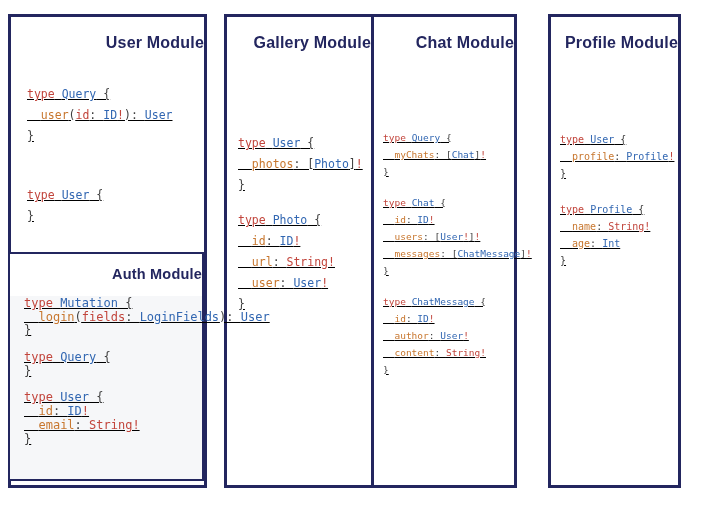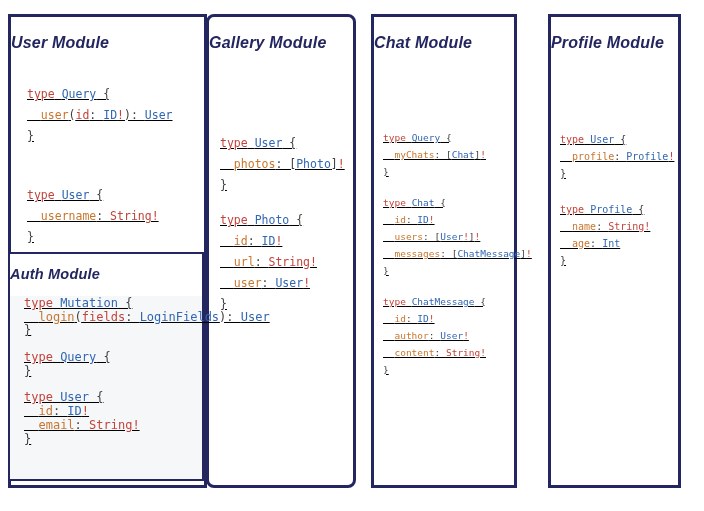--- a/index.html
+++ b/index.html
@@ -5,26 +5,26 @@
   html,body{margin:0;padding:0;}
   body{
     width:704px;height:511px;position:relative;overflow:hidden;
     background:#ffffff;font-family:"Liberation Sans",sans-serif;
   }
   .panel{
     position:absolute;top:14px;height:474px;box-sizing:border-box;
     border:3px solid var(--navy);background:#ffffff;
   }
   #panel-user{left:8px;width:199px;}
-  #panel-gallery{left:206px;width:150px;border-radius:8px;}
+  #panel-gallery{left:224px;width:150px;}
   #panel-chat{left:371px;width:146px;}
   #panel-profile{left:548px;width:133px;}
   .panel-title{
-    text-align:left;font-weight:bold;color:var(--navy);
-    font-size:16px;letter-spacing:.2px;margin-top:17px;font-style:italic;
+    text-align:right;font-weight:bold;color:var(--navy);
+    font-size:16px;letter-spacing:.2px;margin-top:17px;
   }
   .codewrap{position:absolute;left:0;right:0;text-decoration:underline;}
   .code{
     font-family:"DejaVu Sans Mono",monospace;margin:0 0 var(--gap,14px) 0;
     white-space:pre;color:var(--punct);
   }
   .code div{height:var(--lh);line-height:var(--lh);}
   #panel-user .codewrap{top:67px;left:16px;--lh:21px;--gap:38px;font-size:11.5px;}
   #panel-gallery .codewrap{top:116px;left:11px;--lh:21px;--gap:14px;font-size:11.5px;}
   #panel-chat .codewrap{top:112px;left:9px;--lh:17px;--gap:14px;font-size:9.5px;}
@@ -44,21 +44,21 @@
   }
   #auth-box .codewrap{top:43px;left:14px;--lh:13.7px;--gap:13px;font-size:12px;}
 </style>
 </head>
 <body>
 
 <div class="panel" id="panel-user">
   <div class="panel-title">User Module</div>
   <div class="codewrap">
       <pre class="code"><div><span class="tok-k">type</span><span class="tok-p"> </span><span class="tok-t">Query</span><span class="tok-p"> {</span></div><div><span class="tok-p">  </span><span class="tok-f">user</span><span class="tok-p">(</span><span class="tok-k">id</span><span class="tok-p">: </span><span class="tok-t">ID</span><span class="tok-k">!</span><span class="tok-p">): </span><span class="tok-t">User</span></div><div><span class="tok-p">}</span></div></pre>
-      <pre class="code"><div><span class="tok-k">type</span><span class="tok-p"> </span><span class="tok-t">User</span><span class="tok-p"> {</span></div><div><span class="tok-p">  </span><span class="tok-f">username</span><span class="tok-p">: </span><span class="tok-k">String!</span></div><div><span class="tok-p">}</span></div></pre>
+      <pre class="code"><div><span class="tok-k">type</span><span class="tok-p"> </span><span class="tok-t">User</span><span class="tok-p"> {</span></div><div><span class="tok-p">}</span></div></pre>
     </div>
 </div>
 
 <div class="panel" id="panel-gallery">
   <div class="panel-title">Gallery Module</div>
   <div class="codewrap">
       <pre class="code"><div><span class="tok-k">type</span><span class="tok-p"> </span><span class="tok-t">User</span><span class="tok-p"> {</span></div><div><span class="tok-p">  </span><span class="tok-f">photos</span><span class="tok-p">: [</span><span class="tok-t">Photo</span><span class="tok-p">]</span><span class="tok-k">!</span></div><div><span class="tok-p">}</span></div></pre>
       <pre class="code"><div><span class="tok-k">type</span><span class="tok-p"> </span><span class="tok-t">Photo</span><span class="tok-p"> {</span></div><div><span class="tok-p">  </span><span class="tok-f">id</span><span class="tok-p">: </span><span class="tok-t">ID</span><span class="tok-k">!</span></div><div><span class="tok-p">  </span><span class="tok-f">url</span><span class="tok-p">: </span><span class="tok-k">String!</span></div><div><span class="tok-p">  </span><span class="tok-f">user</span><span class="tok-p">: </span><span class="tok-t">User</span><span class="tok-k">!</span></div><div><span class="tok-p">}</span></div></pre>
     </div>
 </div>

